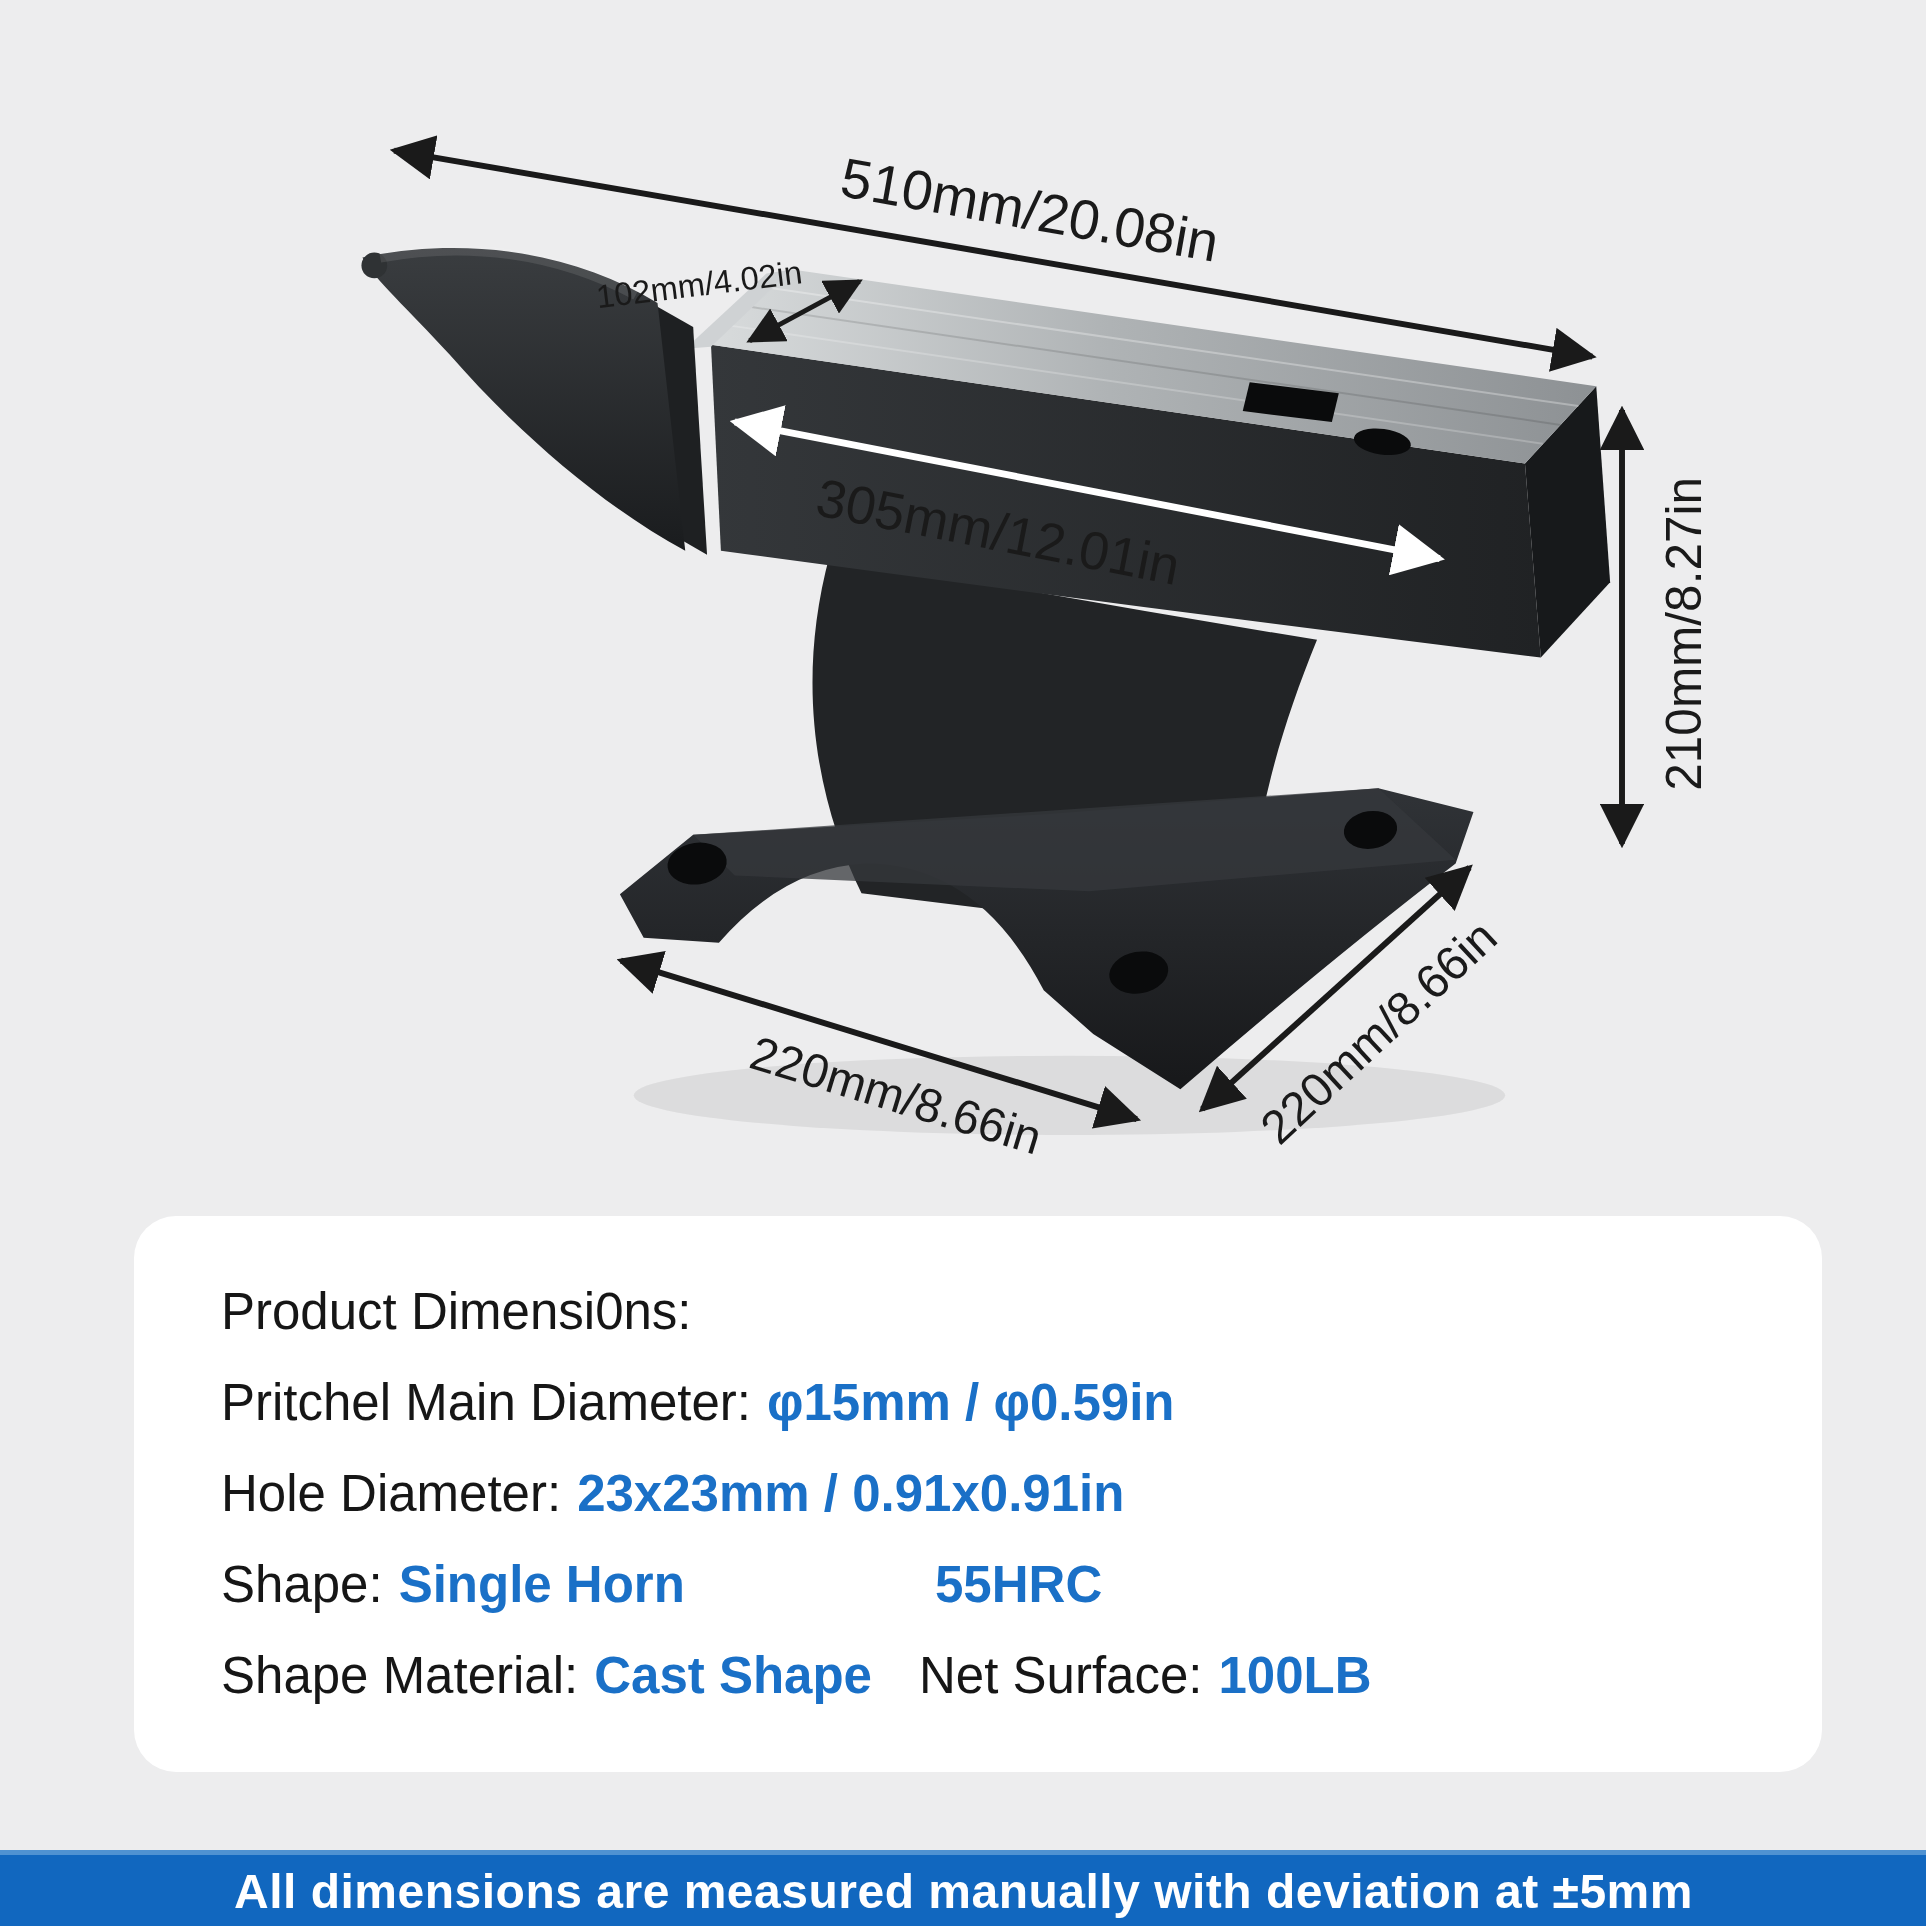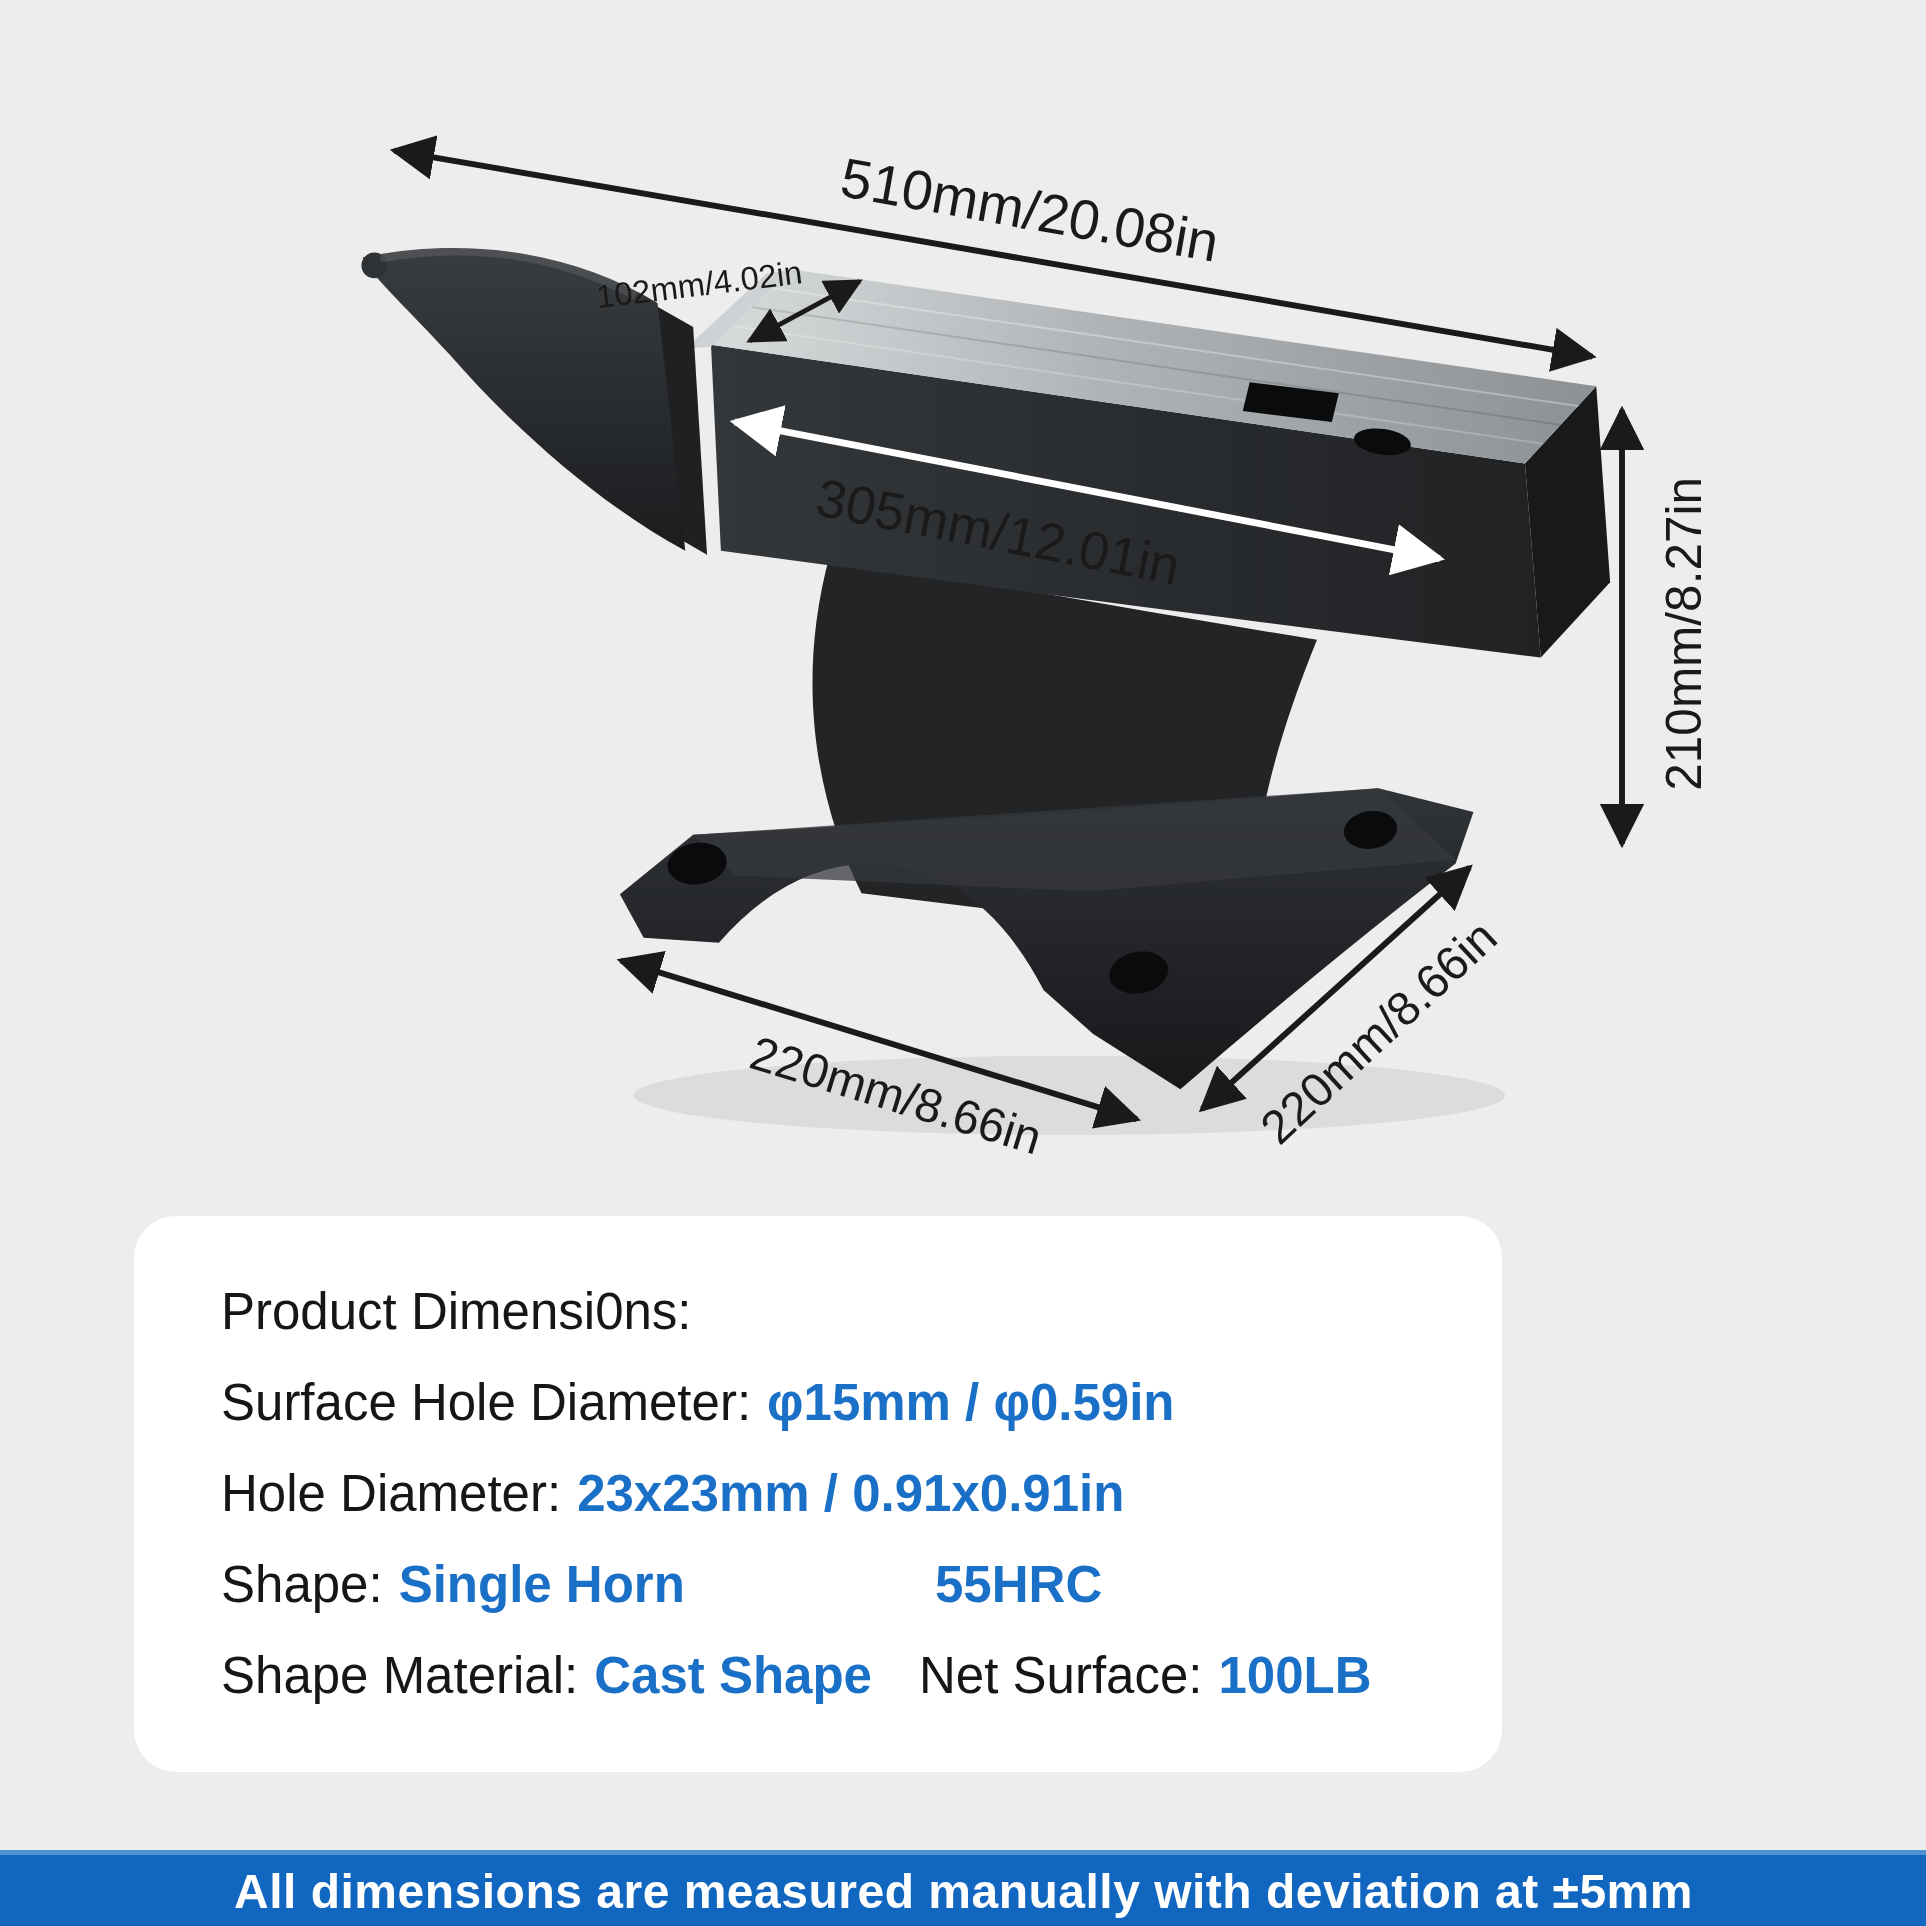--- a/index.html
+++ b/index.html
@@ -14,21 +14,21 @@
   svg.anvil-svg { position:absolute; top:0; left:0; display:block; }
 
   .dim-text {
     font-family:"Liberation Sans", sans-serif;
     fill:#1a1a1a;
   }
 
   .spec-panel {
     position:absolute;
     left:134px; top:1216px;
-    width:1368px; height:556px;
+    width:1688px; height:556px;
     background:#ffffff;
     border-radius:42px;
     box-sizing:border-box;
     padding:50px 87px;
   }
   .spec-row {
     height:91px;
     display:flex;
     align-items:center;
     font-size:51px;
@@ -134,21 +134,21 @@
     <text class="dim-text" x="905" y="1106" font-size="48" text-anchor="middle" dominant-baseline="central" transform="rotate(17 905 1106)">220mm/8.66in</text>
 
     <text class="dim-text" x="1392" y="1042" font-size="48" text-anchor="middle" dominant-baseline="central" transform="rotate(-43 1392 1042)">220mm/8.66in</text>
   </svg>
 
   <div class="spec-panel">
     <div class="spec-row">
       <span class="spec-label">Product Dimensi0ns:</span>
     </div>
     <div class="spec-row">
-      <span class="spec-label">Surface Hole Diameter:</span>
+      <span class="spec-label">Pritchel Main Diameter:</span>
       <span class="spec-value">φ15mm / φ0.59in</span>
     </div>
     <div class="spec-row">
       <span class="spec-label">Hole Diameter:</span>
       <span class="spec-value">23x23mm / 0.91x0.91in</span>
     </div>
     <div class="spec-row">
       <div class="spec-col-left">
         <span class="spec-label">Shape:</span>
         <span class="spec-value">Single Horn</span>

